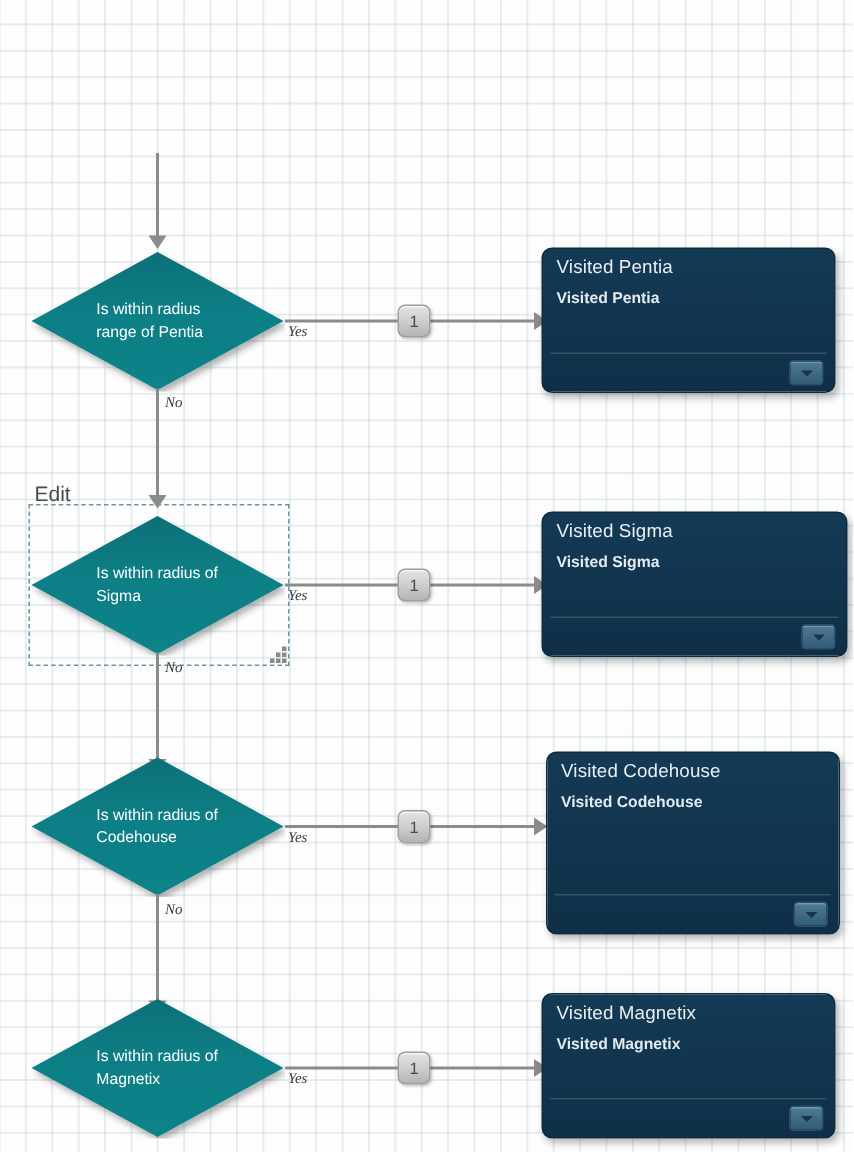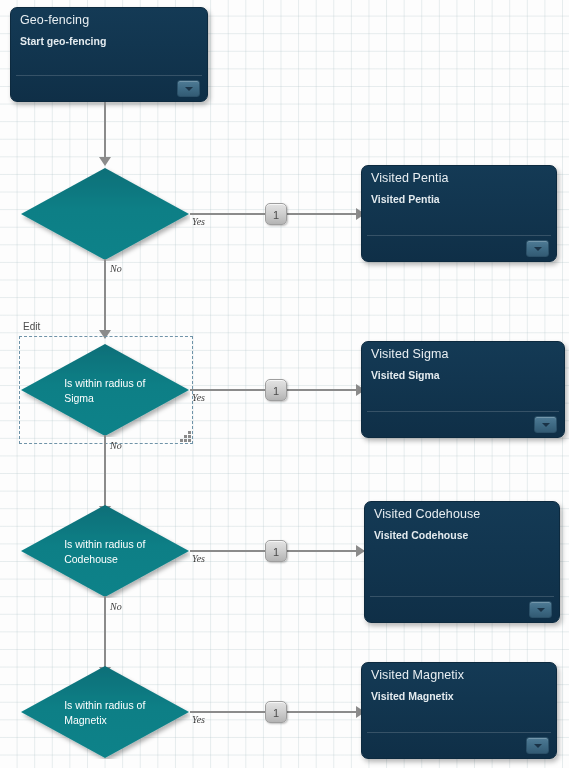--- a/index.html
+++ b/index.html
@@ -163,21 +163,21 @@
 
   
   .sel-frame {
     position: absolute;
     border: 1px dashed #6f93a8;
     box-sizing: border-box;
     background: transparent;
   }
   .sel-label {
     position: absolute;
-    font-size: 10px;
+    font-size: 14px;
     color: #4a4a4a;
   }
   .sel-grip {
     position: absolute;
     width: 11px;
     height: 11px;
   }
   .sel-grip i {
     position: absolute;
     width: 3px;
@@ -190,44 +190,40 @@
   .sel-grip i.c { right: 8px; bottom: 0px; }
   .sel-grip i.d { right: 0px; bottom: 4px; }
   .sel-grip i.e { right: 4px; bottom: 4px; }
   .sel-grip i.f { right: 0px; bottom: 8px; }
 </style>
 </head>
 <body>
 
 <div id="canvas">
 
-  <div class="node" style="left:10px; top:7px; width:198px; height:95px;">
-    <div class="n-title">Geo-fencing</div>
-    <div class="n-body">Start geo-fencing</div>
-    <div class="n-divider"></div>
-    <div class="n-drop"></div>
-  </div>
 
   <div class="edge-line-v" style="left:104px; top:102px; height:58px;"></div>
   <div class="arrow-down" style="left:99px; top:157px;"></div>
 
   <div class="diamond-wrap" style="left:20px; top:167px; width:170px; height:94px;">
     <svg class="diamond-shape" viewBox="0 0 170 94" preserveAspectRatio="none">
       <defs>
         <linearGradient id="dg1" x1="0" y1="0" x2="0" y2="1">
           <stop offset="0%" stop-color="#0d6f78"></stop>
           <stop offset="45%" stop-color="#0b7f86"></stop>
           <stop offset="100%" stop-color="#0e8289"></stop>
         </linearGradient>
         <filter id="ds1" x="-20%" y="-20%" width="150%" height="150%">
           <feDropShadow dx="2" dy="3" stdDeviation="2.2" flood-color="#000000" flood-opacity="0.30"></feDropShadow>
         </filter>
       </defs>
       <path d="M85 1 L169 47 L85 93 L1 47 Z" fill="url(#dg1)" filter="url(#ds1)"></path>
     </svg>
+    <div class="diamond-label">Is within radius
+range of Pentia</div>
   </div>
 
   <div class="edge-line-h" style="left:190px; top:213px; width:175px;"></div>
   <div class="arrow-right" style="left:356px; top:208px;"></div>
   <div class="edge-label" style="left:192px; top:216px;">Yes</div>
   <div class="badge" style="left:265px; top:203px;">1</div>
 
   <div class="edge-line-v" style="left:104px; top:259px; height:75px;"></div>
   <div class="arrow-down" style="left:99px; top:330px;"></div>
   <div class="edge-label" style="left:110px; top:263px;">No</div>

